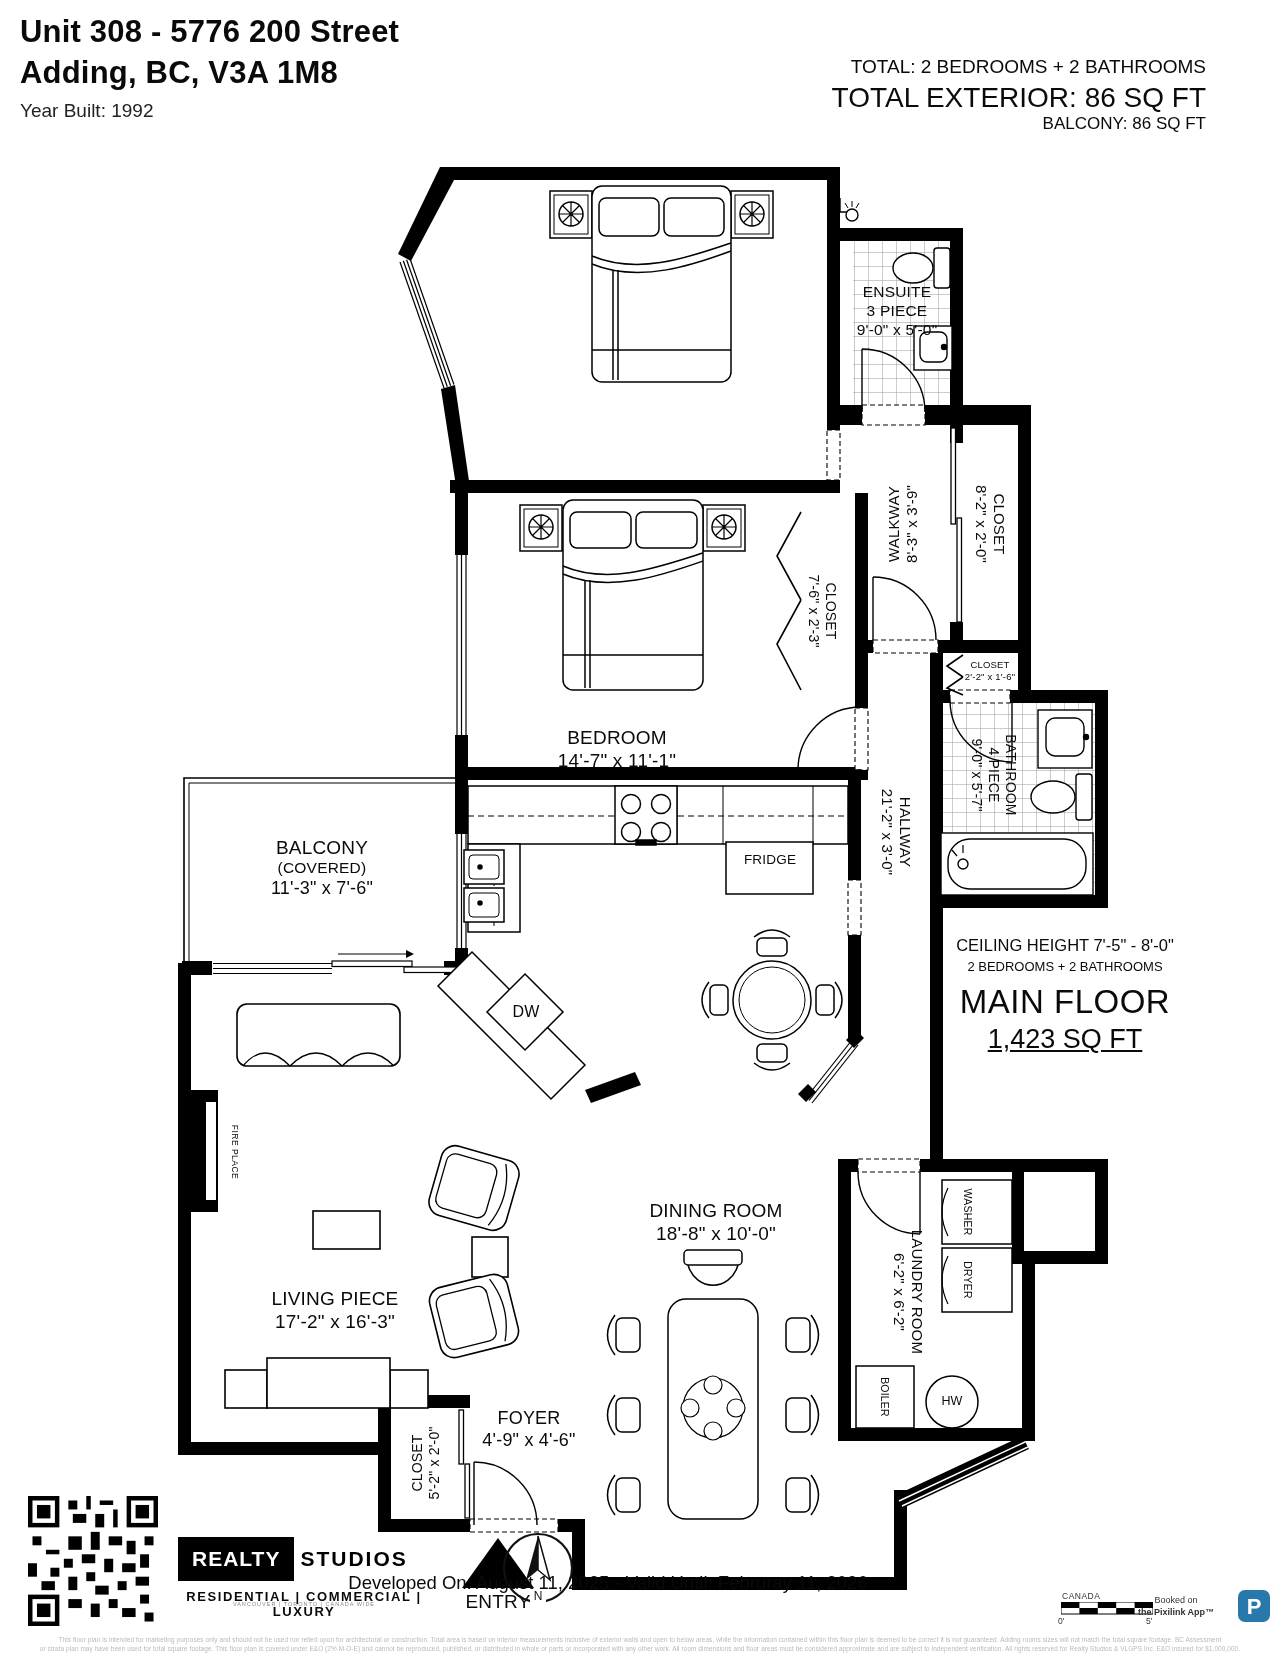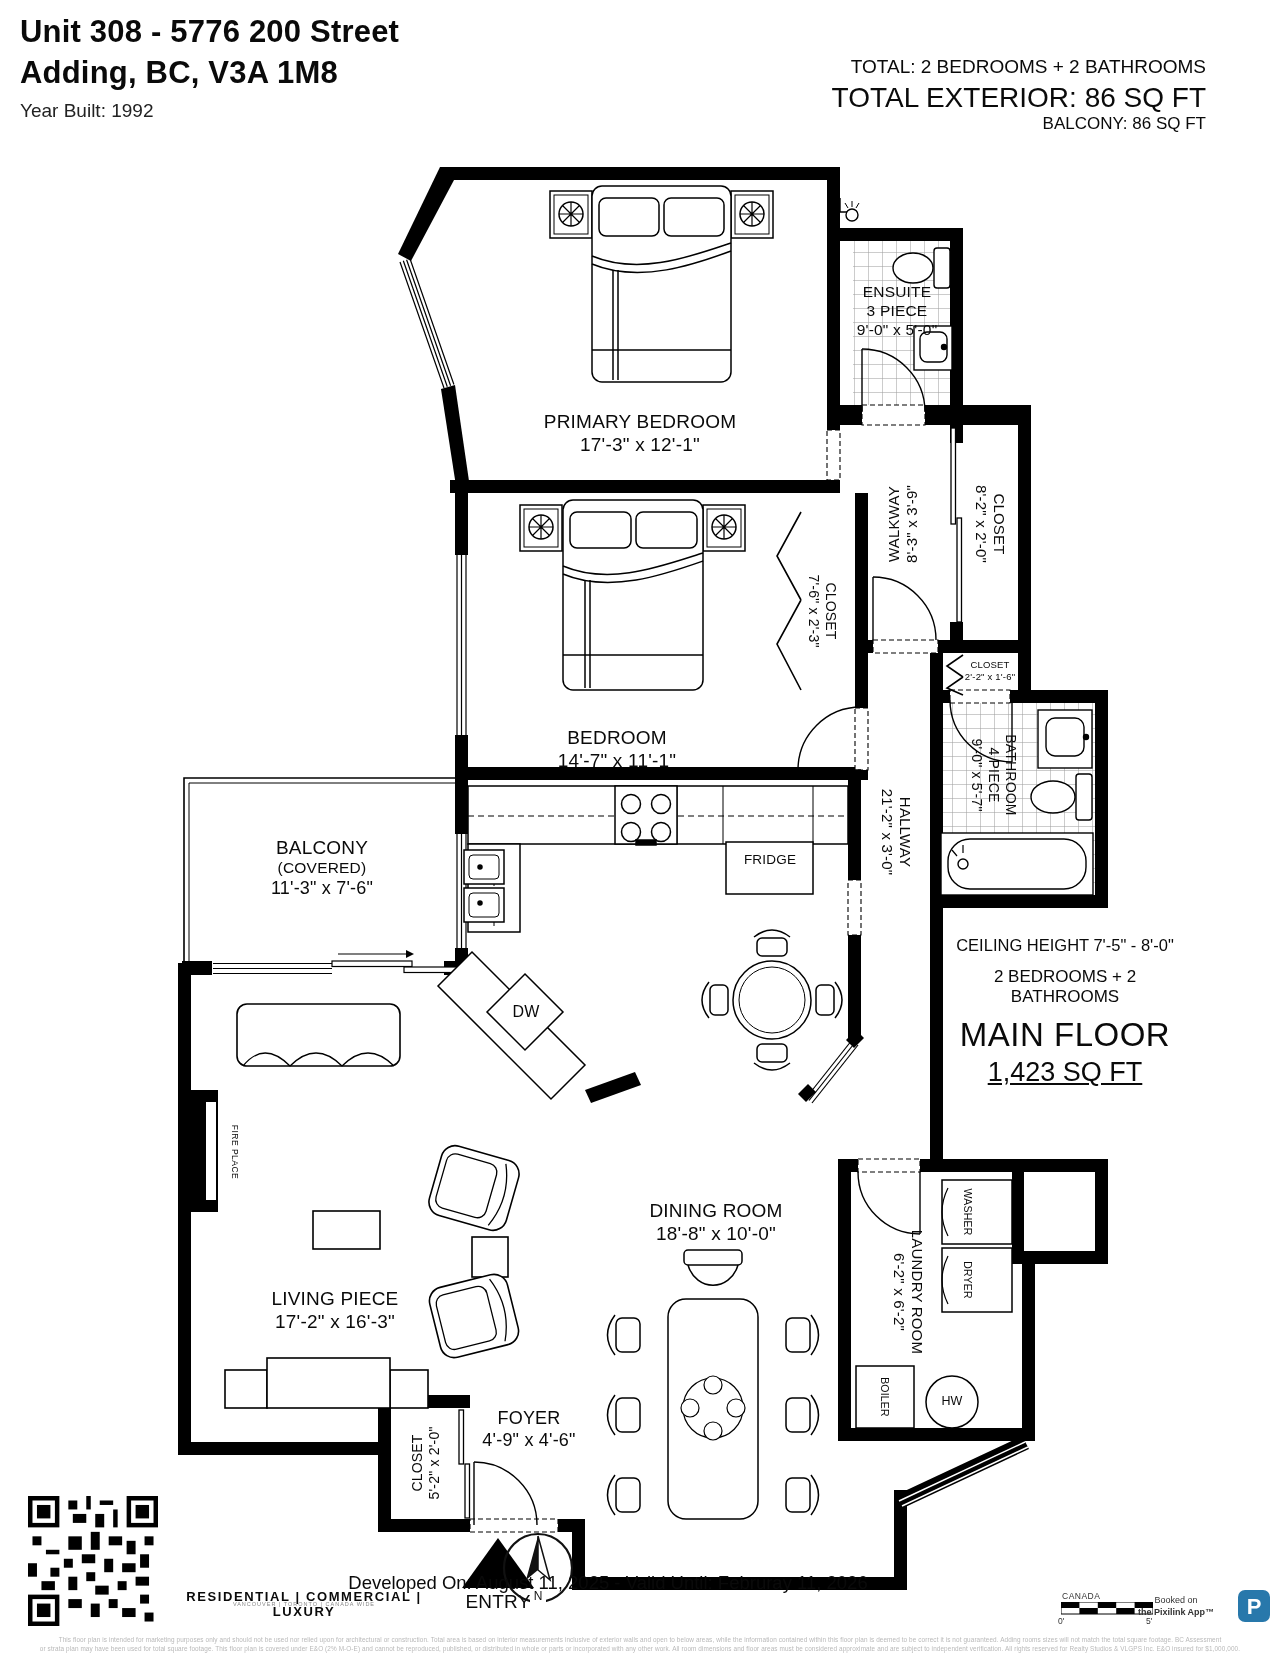--- a/index.html
+++ b/index.html
@@ -19,21 +19,21 @@
   .lbl{position:absolute;transform:translate(-50%,-50%);text-align:center;line-height:1.22;
        white-space:nowrap;font-size:18px;letter-spacing:.2px;color:#0a0a0a;}
   .lbl span{display:block;}
   .rot90{transform:translate(-50%,-50%) rotate(90deg);}
   .rotm90{transform:translate(-50%,-50%) rotate(-90deg);}
   .f19{font-size:19px;} .f16{font-size:15.5px;} .f15{font-size:15px;} .f14{font-size:14px;}
   .f13{font-size:13.5px;} .f11{font-size:10.5px;} .f10{font-size:9.5px;} .f9{font-size:8.5px;letter-spacing:.5px;}
   .f12{font-size:12.5px;}
   
   .summary{left:945px;top:936px;width:240px;text-align:center;}
-  .sum-ceiling{font-size:16.5px;} .sum-bb{font-size:17px;margin-top:12px;}
+  .sum-ceiling{font-size:16.5px;} .sum-bb{font-size:13px;margin-top:4px;}
   .sum-floor{font-size:33px;margin-top:9px;letter-spacing:.5px;}
   .sum-area{font-size:27px;margin-top:3px;text-decoration:underline;}
   
   .brandbox{left:178px;top:1537px;display:flex;align-items:center;}
   .brand-black{background:#000;color:#fff;font-weight:700;font-size:21px;letter-spacing:1px;
                padding:10px 14px;}
   .brand-sec{color:#000;font-weight:700;font-size:21px;letter-spacing:2px;margin-left:6px;}
   .tagline{left:178px;top:1589px;width:252px;text-align:center;font-size:13px;font-weight:700;letter-spacing:1.6px;}
   .subline{left:178px;top:1601px;width:252px;text-align:center;font-size:5.5px;color:#888;letter-spacing:1px;}
   .developed{left:608px;top:1572px;transform:translateX(-50%);font-size:18.5px;white-space:nowrap;}
@@ -366,24 +366,20 @@
       <path d="M948,1188 Q936,1212 948,1236" fill="none" stroke-width="1.2"></path>
       <rect x="942" y="1248" width="70" height="64"></rect>
       <path d="M948,1256 Q936,1280 948,1304" fill="none" stroke-width="1.2"></path>
       <rect x="856" y="1366" width="58" height="62"></rect>
       <circle cx="952" cy="1402" r="26"></circle>
     </g>
 
     <polygon points="498,1538 462,1588 534,1588" fill="#000"></polygon>
   </svg>
 
-  <div class="lbl f19" style="left:640px;top:433px;">
-    <span>PRIMARY BEDROOM</span>
-      <span>17'-3" x 12'-1"</span>
-  </div>
   <div class="lbl f16" style="left:897px;top:311px;">
     <span>ENSUITE</span>
       <span>3 PIECE</span>
       <span>9'-0" x 5'-0"</span>
   </div>
   <div class="lbl f15 rotm90" style="left:903px;top:524px;">
     <span>WALKWAY</span>
       <span>8'-3" x 3'-9"</span>
   </div>
   <div class="lbl f15 rot90" style="left:990px;top:524px;">
@@ -508,20 +504,24 @@
         <rect x="24" y="18" width="3" height="2"></rect>
       <rect x="9" y="23" width="3" height="2"></rect>
         <rect x="14" y="24" width="2" height="3"></rect>
         <rect x="18" y="23" width="2" height="2"></rect>
       <rect x="21" y="25" width="3" height="2"></rect>
         <rect x="25" y="22" width="2" height="2"></rect>
         <rect x="26" y="26" width="2" height="2"></rect>
     </g>
   </svg>
 
+  <div class="abs brandbox">
+    <span class="brand-black">REALTY</span>
+    <span class="brand-sec">STUDIOS</span>
+  </div>
   <div class="abs tagline">RESIDENTIAL | COMMERCIAL | LUXURY</div>
   <div class="abs subline">VANCOUVER | TORONTO | CANADA WIDE</div>
 
   <svg class="abs" style="left:500px;top:1530px;" width="76" height="76" viewBox="0 0 76 76">
     <circle cx="38" cy="38" r="34" fill="none" stroke="#111" stroke-width="2.2"></circle>
     <polygon points="38,6 26,50 38,40" fill="#111"></polygon>
     <polygon points="38,6 50,50 38,40" fill="#fff" stroke="#111" stroke-width="1.5"></polygon>
     <rect x="30" y="58" width="16" height="15" fill="#fff"></rect>
     <text x="38" y="70" text-anchor="middle" font-size="12" font-family="Liberation Sans, sans-serif" fill="#111">N</text>
   </svg>

